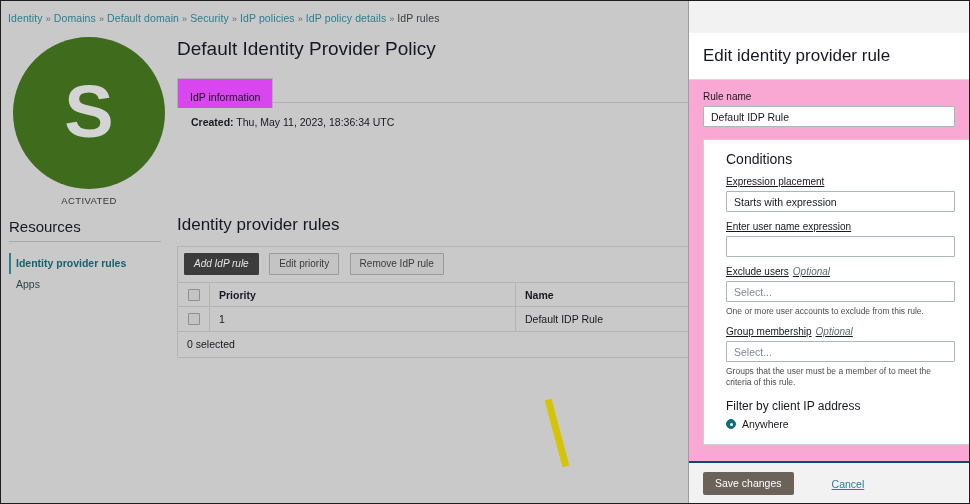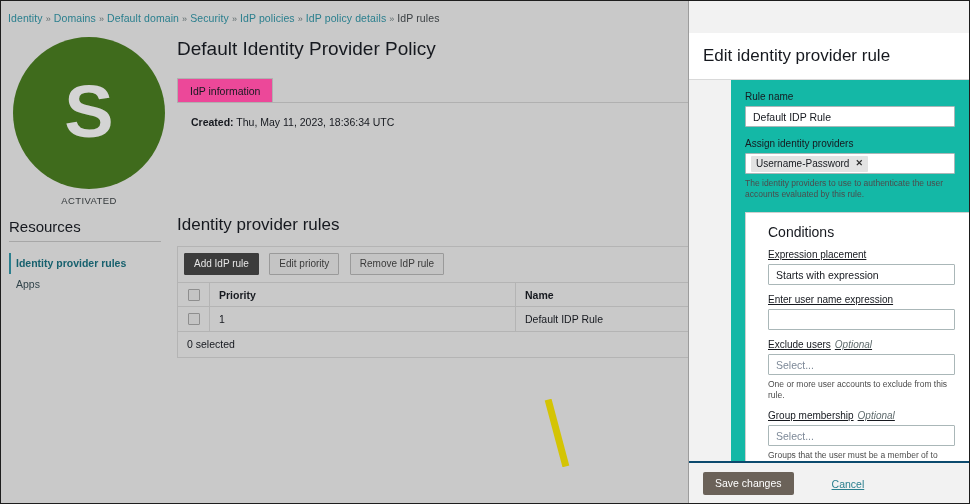--- a/index.html
+++ b/index.html
@@ -139,22 +139,22 @@
     width: 515px;
   }
   .tab-strip {
     height: 24px;
     position: relative;
   }
   .tab {
     display: inline-block;
     font-size: 10.5px;
     color: #16191f;
-    padding: 6px 12px 5px 12px;
-    background: #ec4899;
+    padding: 12px 12px 5px 12px;
+    background: #d946ef;
     border: 1px solid #b0b0b0;
     border-bottom: none;
     position: relative;
     top: 0;
   }
   .tab-body {
     border-top: 1px solid #b0b0b0;
     background: #c9c9c9;
     padding: 13px 14px 18px 14px;
     font-size: 10.5px;
@@ -194,20 +194,21 @@
     background: #c4c4c4;
     color: #3a3a3a;
     margin-right: 6px;
     border-radius: 1px;
     line-height: 11px;
   }
   .btn.primary {
     background: #3c3c3c;
     border-color: #3c3c3c;
     color: #e6e6e6;
+    font-style: italic;
   }
   .tbl-head, .tbl-row {
     display: flex;
     align-items: center;
     border-top: 1px solid #b4b4b4;
     height: 24px;
     font-size: 10.5px;
     color: #16191f;
   }
   .tbl-head { font-weight: bold; height: 23px; }
@@ -282,22 +283,21 @@
   }
   .panel-title {
     font-size: 17px;
     color: #16191f;
     line-height: 20px;
   }
   .panel-body {
     flex: 1;
     overflow: hidden;
     padding: 0 0 0 0;
-    background: #14b8a6;
-    margin-left: 42px;
+    background: #f9a8d4;
   }
   .fld {
     padding: 0 14px;
   }
   .fld-label {
     font-size: 10px;
     color: #16191f;
     margin-top: 11px;
     margin-bottom: 4px;
   }
@@ -499,30 +499,20 @@
       <div class="panel-title">Edit identity provider rule</div>
     </div>
 
     <div class="panel-body">
 
       <div class="fld">
         <div class="fld-label">Rule name</div>
         <div class="input">Default IDP Rule</div>
       </div>
 
-      <div class="fld">
-        <div class="fld-label">Assign identity providers</div>
-        <div class="input tokens">
-          <span class="token">
-            <span>Username-Password</span>
-            <span class="x">✕</span>
-          </span>
-        </div>
-        <div class="help">The identity providers to use to authenticate the user accounts evaluated by this rule.</div>
-      </div>
 
       <div class="conditions-box">
         <div class="cond-title">Conditions</div>
 
         <div class="cond-fld">
           <div class="cond-label">Expression placement</div>
           <div class="input">Starts with expression</div>
         </div>
 
         <div class="cond-fld">

